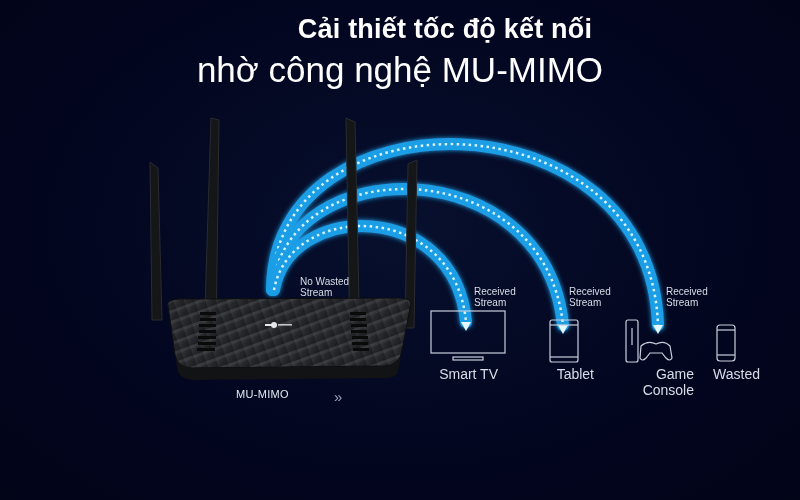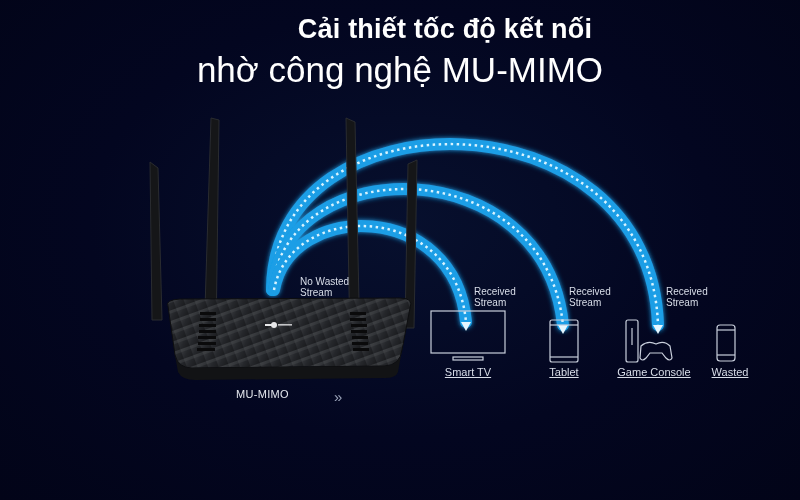--- a/index.html
+++ b/index.html
@@ -2,21 +2,21 @@
 <html><head>
 <meta charset="utf-8">
 <style>
   html,body{margin:0;padding:0;}
   body{width:800px;height:500px;overflow:hidden;background:#020419;font-family:"Liberation Sans",sans-serif;position:relative;}
   .stage{position:absolute;left:0;top:0;width:800px;height:500px;background:radial-gradient(ellipse at 50% 45%,#07102e 0%,#030620 55%,#020418 100%);}
   .title1{position:absolute;left:0;width:800px;top:14px;text-align:center;color:#fff;font-weight:bold;font-size:27px;letter-spacing:0.2px;margin-left:45px;}
   .title2{position:absolute;left:0;width:800px;top:50px;text-align:center;color:#fff;font-size:35px;}
   svg.art{position:absolute;left:0;top:0;}
   .lbl{position:absolute;color:#d8dde8;font-size:10px;line-height:11px;}
-  .dev{position:absolute;color:#d8dde8;font-size:11px;text-align:center;text-decoration:underline;}
+  .dev{position:absolute;color:#d8dde8;font-size:14px;text-align:right;}
   .mumimo{position:absolute;left:236px;top:388px;color:#e4e7ee;font-size:11px;letter-spacing:0.3px;}
   .chev{position:absolute;left:334px;top:388px;color:#9aa3b8;font-size:15px;}
 </style>
 </head>
 <body>
 
 <div class="stage">
 
   <div class="title1">Cải thiết tốc độ kết nối</div>
   <div class="title2">nhờ công nghệ MU-MIMO</div>

